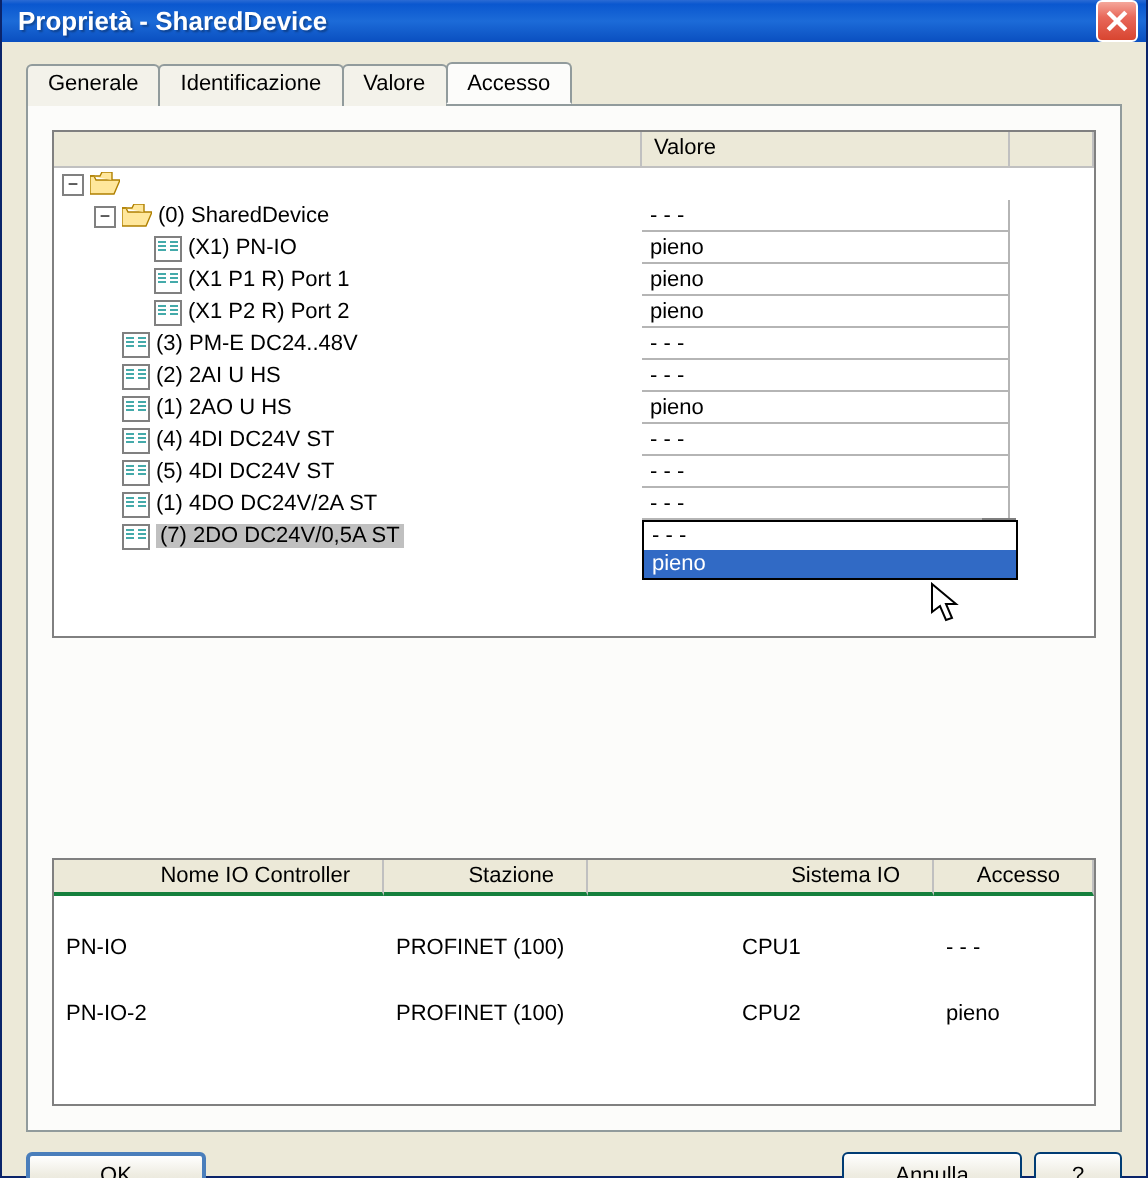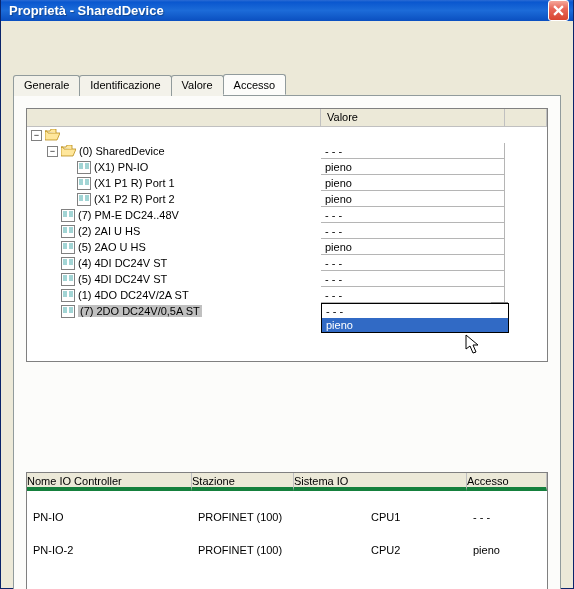--- a/index.html
+++ b/index.html
@@ -42,21 +42,20 @@
     padding: 10px 12px 10px 12px;
     display: flex; flex-direction: column;
     position: relative;
   }
 
   .tabstrip {
     display: flex;
     gap: 0;
     position: relative;
     z-index: 2;
-    margin-top: 43px;
   }
   .tab {
     padding: 3px 10px 3px 10px;
     border: 1px solid #919b9c;
     border-bottom: none;
     background: #f3f2ea;
     margin-right: -1px;
     border-radius: 3px 3px 0 0;
     cursor: pointer;
     position: relative;
@@ -204,22 +203,23 @@
     height: 124px;
     display: flex; flex-direction: column;
   }
   .grid2-head {
     display: flex;
     height: 18px;
     background: #ece9d8;
   }
   .g2h {
     border-right: 1px solid #c0c0c0;
-    border-bottom: 4px solid #15803d;
-    padding: 2px 0;
+    border-bottom: 2px solid #15803d;
+    padding: 2px 16px;
+    text-align: right;
   }
   .g2-c1 { width: 165px; }
   .g2-c2 { width: 173px; }
   .g2-c3 { width: 102px; }
   .g2-c4 { flex:1; }
   .grid2-body { flex:1; overflow:hidden; }
   .g2row { display:flex; height: 15px; margin-top: 18px; }
   .g2cell { padding: 0 6px; display:flex;align-items:center; }
 
   
@@ -379,21 +379,21 @@
                   <svg width="14" height="13" viewBox="0 0 14 13">
                     <rect x="0.5" y="0.5" width="13" height="12" fill="#fff" stroke="#808080"></rect>
                     <line x1="2" y1="3" x2="6" y2="3" stroke="#4aa"></line>
                     <line x1="2" y1="5" x2="6" y2="5" stroke="#4aa"></line>
                     <line x1="2" y1="7" x2="6" y2="7" stroke="#4aa"></line>
                     <line x1="8" y1="3" x2="12" y2="3" stroke="#4aa"></line>
                     <line x1="8" y1="5" x2="12" y2="5" stroke="#4aa"></line>
                     <line x1="8" y1="7" x2="12" y2="7" stroke="#4aa"></line>
                   </svg>
                 </span>
-                <span class="lab">(7) PM-E DC24..48V</span>
+                <span class="lab">(3) PM-E DC24..48V</span>
               </div>
               <div class="tcell-val">
                 <span>- - -</span>
               </div>
             </div>
             <div class="trow">
               <div class="tcell-tree">
                 <span class="indent"></span>
                 <span class="indent" style="width: 14px;"></span>
                 <span class="doc">
@@ -421,21 +421,21 @@
                   <svg width="14" height="13" viewBox="0 0 14 13">
                     <rect x="0.5" y="0.5" width="13" height="12" fill="#fff" stroke="#808080"></rect>
                     <line x1="2" y1="3" x2="6" y2="3" stroke="#4aa"></line>
                     <line x1="2" y1="5" x2="6" y2="5" stroke="#4aa"></line>
                     <line x1="2" y1="7" x2="6" y2="7" stroke="#4aa"></line>
                     <line x1="8" y1="3" x2="12" y2="3" stroke="#4aa"></line>
                     <line x1="8" y1="5" x2="12" y2="5" stroke="#4aa"></line>
                     <line x1="8" y1="7" x2="12" y2="7" stroke="#4aa"></line>
                   </svg>
                 </span>
-                <span class="lab">(5) 2AO U HS</span>
+                <span class="lab">(1) 2AO U HS</span>
               </div>
               <div class="tcell-val">
                 <span>pieno</span>
               </div>
             </div>
             <div class="trow">
               <div class="tcell-tree">
                 <span class="indent"></span>
                 <span class="indent" style="width: 14px;"></span>
                 <span class="doc">

